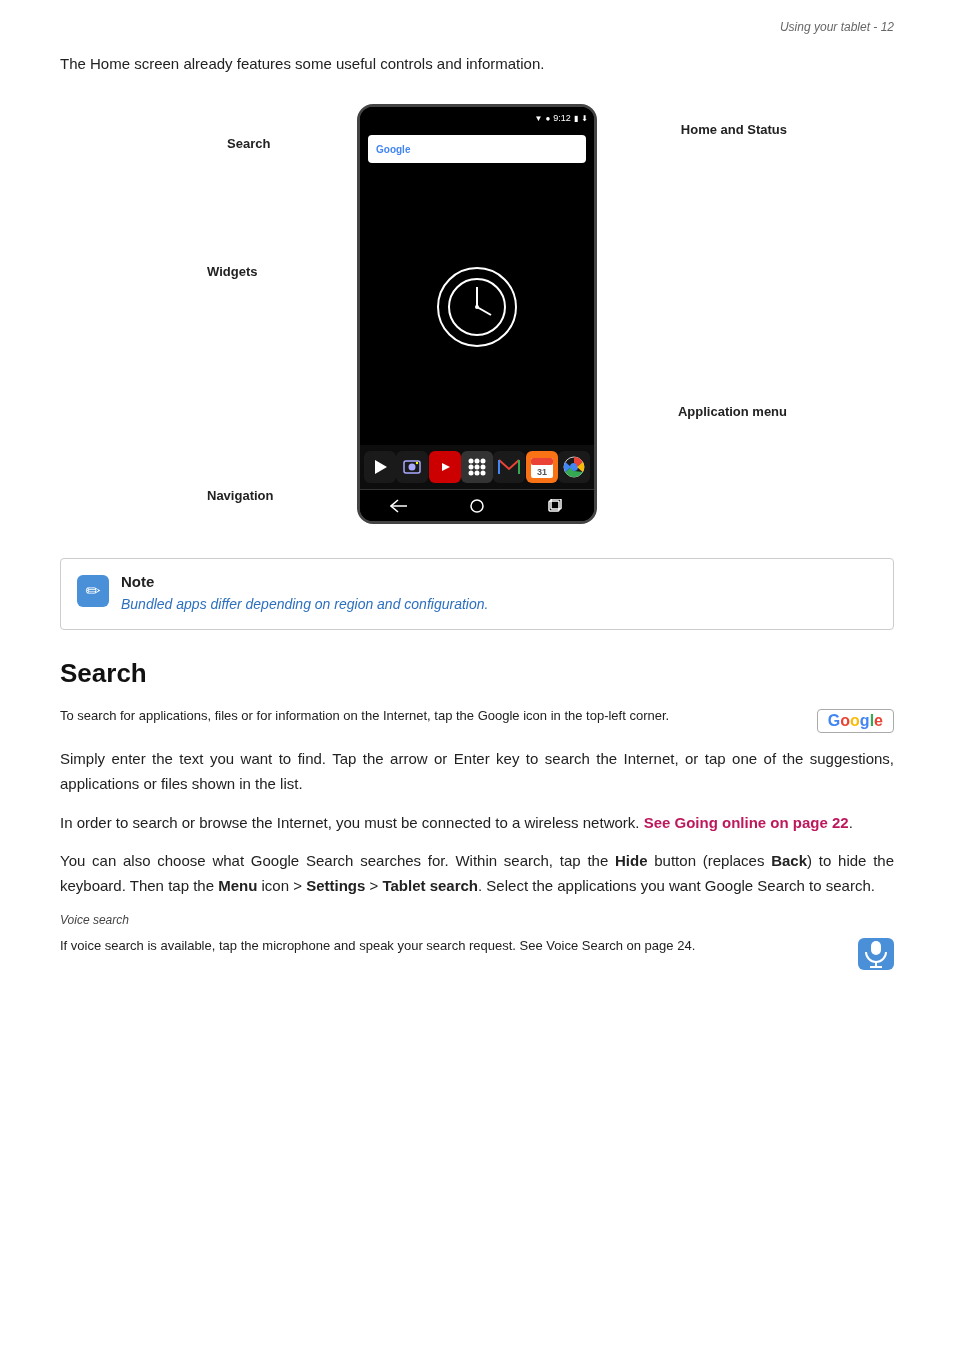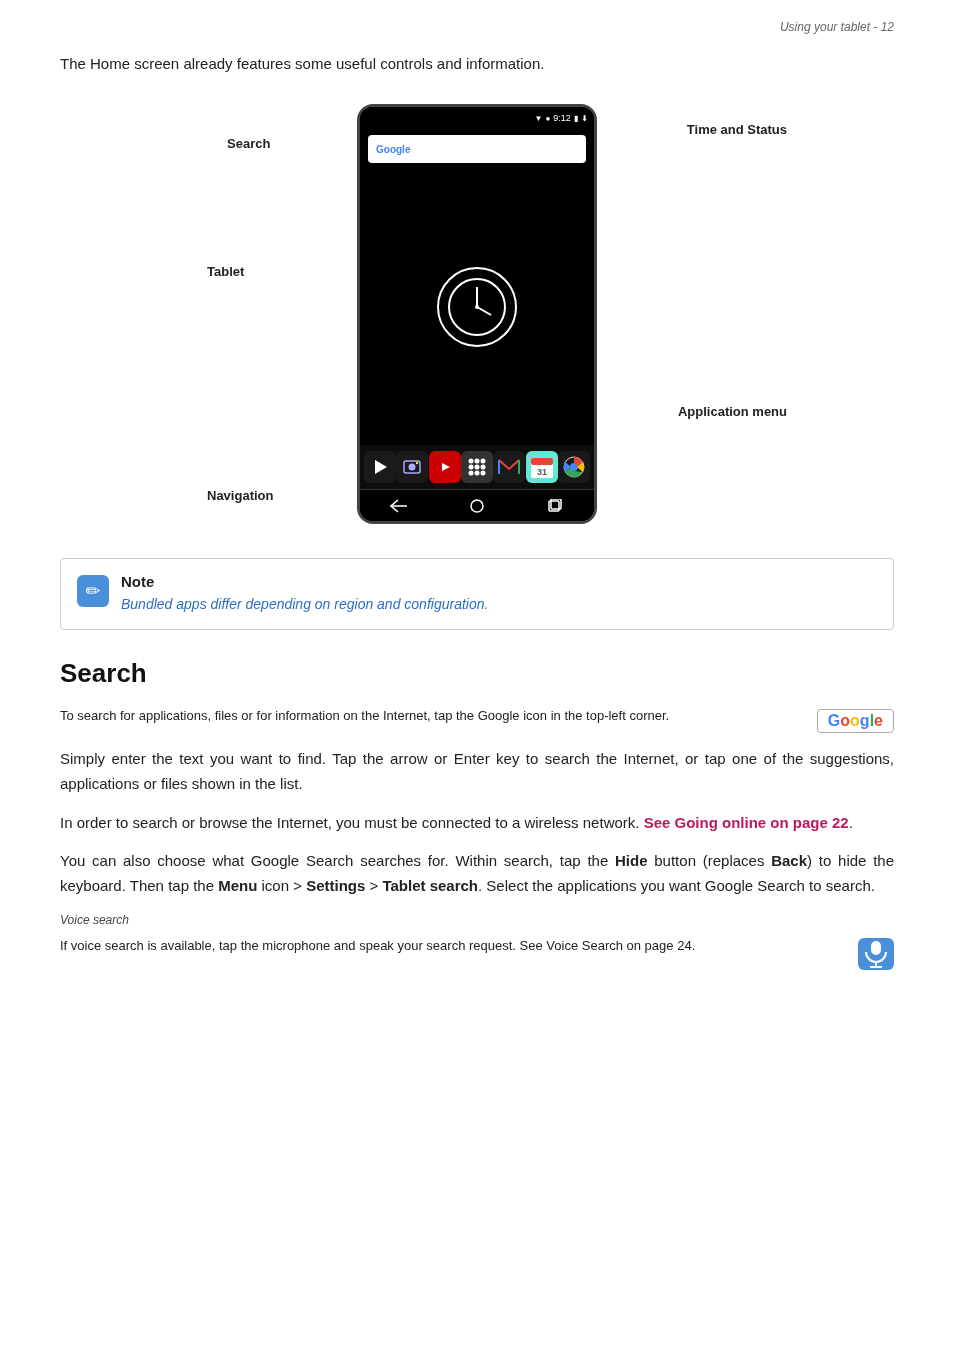--- a/index.html
+++ b/index.html
@@ -133,21 +133,21 @@
       align-items: center;
       justify-content: center;
       font-size: 16px;
     }
 
     .dock-icon.play { background: #1a1a1a; }
     .dock-icon.photo { background: #1a1a1a; }
     .dock-icon.youtube { background: #cc0000; }
     .dock-icon.dots { background: #333; }
     .dock-icon.gmail { background: #1a1a1a; }
-    .dock-icon.calendar { background: #5eead4; }
+    .dock-icon.calendar { background: #f97316; }
     .dock-icon.chrome { background: #1a1a1a; }
 
     
     .phone-nav {
       display: flex;
       justify-content: space-around;
       align-items: center;
       padding: 4px 0;
       background: #000;
       border-top: 1px solid #333;
@@ -346,27 +346,27 @@
         <marker id="redarr" markerWidth="8" markerHeight="8" refX="6" refY="3" orient="auto">
           <path d="M0,0 L0,6 L8,3 z" fill="#e53935"></path>
         </marker>
       </defs>
     </svg>
 
     <div class="diagram-label label-search">
       <span>Search</span>
     </div>
     <div class="diagram-label label-widgets">
-      <span>Tablet</span>
+      <span>Widgets</span>
     </div>
     <div class="diagram-label label-navigation">
       <span>Navigation</span>
     </div>
     <div class="diagram-label label-time-status">
-      <span>Time and Status</span>
+      <span>Home and Status</span>
     </div>
     <div class="diagram-label label-app-menu">
       <span>Application menu</span>
     </div>
 
     <div class="phone-mockup">
       <div class="phone-screen">
 
         <div class="status-bar">
           <div class="status-icons">

